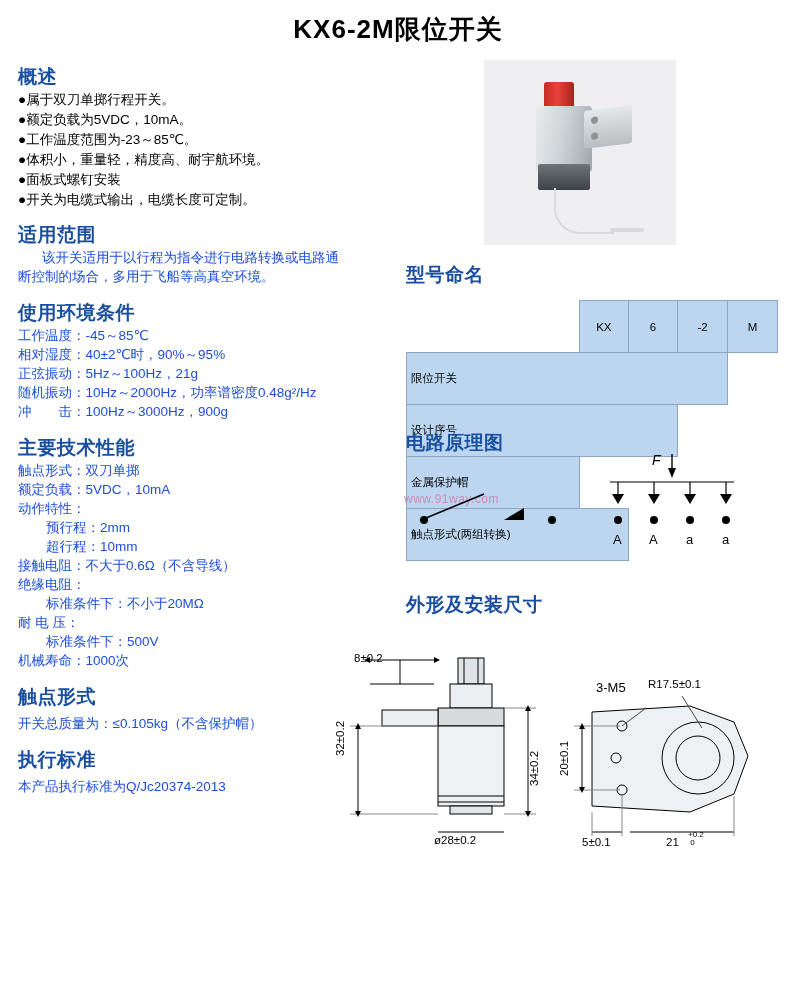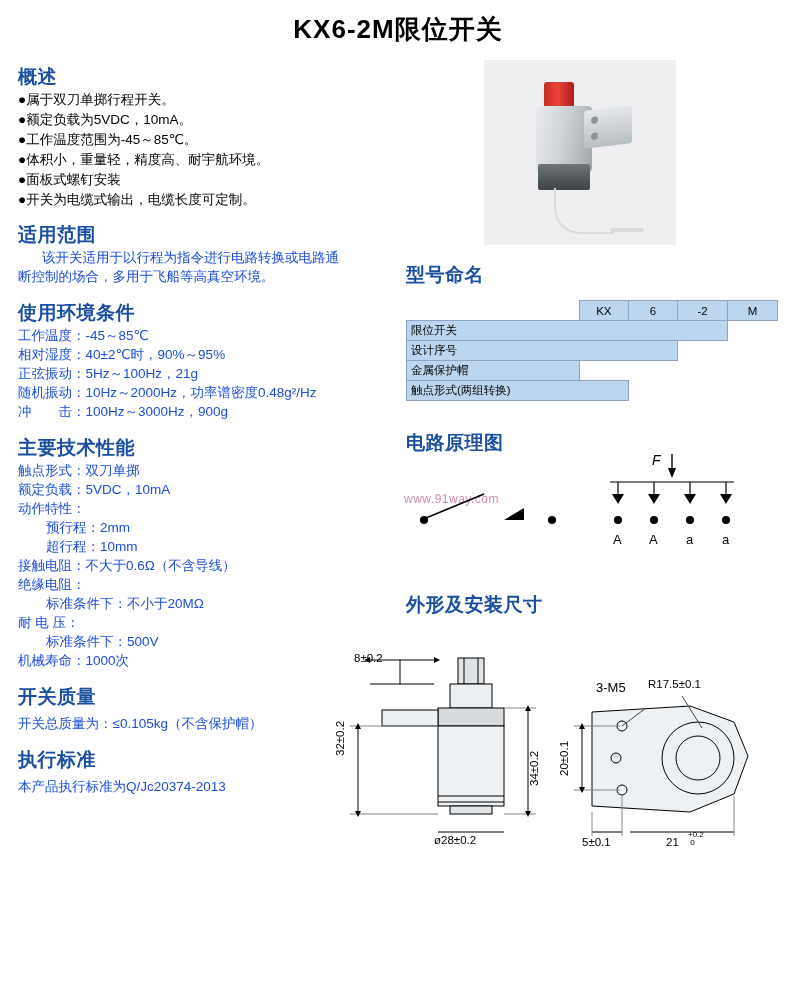--- a/index.html
+++ b/index.html
@@ -70,21 +70,21 @@
   .kx-wire2{
     position:absolute;left:126px;top:168px;width:34px;height:4px;background:#d8dadc;border-radius:2px;
   }
 
   
   .model-tbl{position:absolute;left:406px;top:300px;width:372px;font-size:11.5px;}
   .model-tbl table{border-collapse:collapse;width:372px;}
   .model-tbl td{
     border:1px solid #8ea4c4;
     height:19px;
-    padding:0 4px;
+    padding:16px 4px;
     background:#bcd6ef;
   }
   .model-tbl td.blank{background:#ffffff;border:none;}
   .model-tbl td.code{text-align:center;font-weight:normal;}
 
   
   .circuit{position:absolute;left:404px;top:452px;width:376px;height:120px;}
   .wm{
     position:absolute;left:404px;top:492px;
     color:#d08bb4;font-size:12px;letter-spacing:0.5px;
@@ -110,21 +110,21 @@
       <div class="kx-wire2"></div>
     </div>
   </div>
 
   <div class="col-left">
 
     <div class="sec">
       <div class="h2">概述</div>
       <div class="bullet">●属于双刀单掷行程开关。</div>
       <div class="bullet">●额定负载为5VDC，10mA。</div>
-      <div class="bullet">●工作温度范围为-45～85℃。</div>
+      <div class="bullet">●工作温度范围为-23～85℃。</div>
       <div class="bullet">●体积小，重量轻，精度高、耐宇航环境。</div>
       <div class="bullet">●面板式螺钉安装</div>
       <div class="bullet">●开关为电缆式输出，电缆长度可定制。</div>
     </div>
 
     <div class="sec" style="margin-top:12px;">
       <div class="h2">适用范围</div>
       <div class="bodytext indent" style="width:332px;">该开关适用于以行程为指令进行电路转换或电路通断控制的场合，多用于飞船等高真空环境。</div>
     </div>
 
@@ -146,21 +146,21 @@
       <div class="bodytext ind1">超行程：10mm</div>
       <div class="bodytext">接触电阻：不大于0.6Ω（不含导线）</div>
       <div class="bodytext">绝缘电阻：</div>
       <div class="bodytext ind1">标准条件下：不小于20MΩ</div>
       <div class="bodytext">耐 电 压：</div>
       <div class="bodytext ind1">标准条件下：500V</div>
       <div class="bodytext">机械寿命：1000次</div>
     </div>
 
     <div class="sec" style="margin-top:14px;">
-      <div class="h2">开关质量</div>
+      <div class="h2">触点形式</div>
       <div class="bodytext" style="margin-top:4px;">开关总质量为：≤0.105kg（不含保护帽）</div>
     </div>
 
     <div class="sec" style="margin-top:14px;">
       <div class="h2">执行标准</div>
       <div class="bodytext" style="margin-top:4px;">本产品执行标准为Q/Jc20374-2013</div>
     </div>
 
   </div>
 

